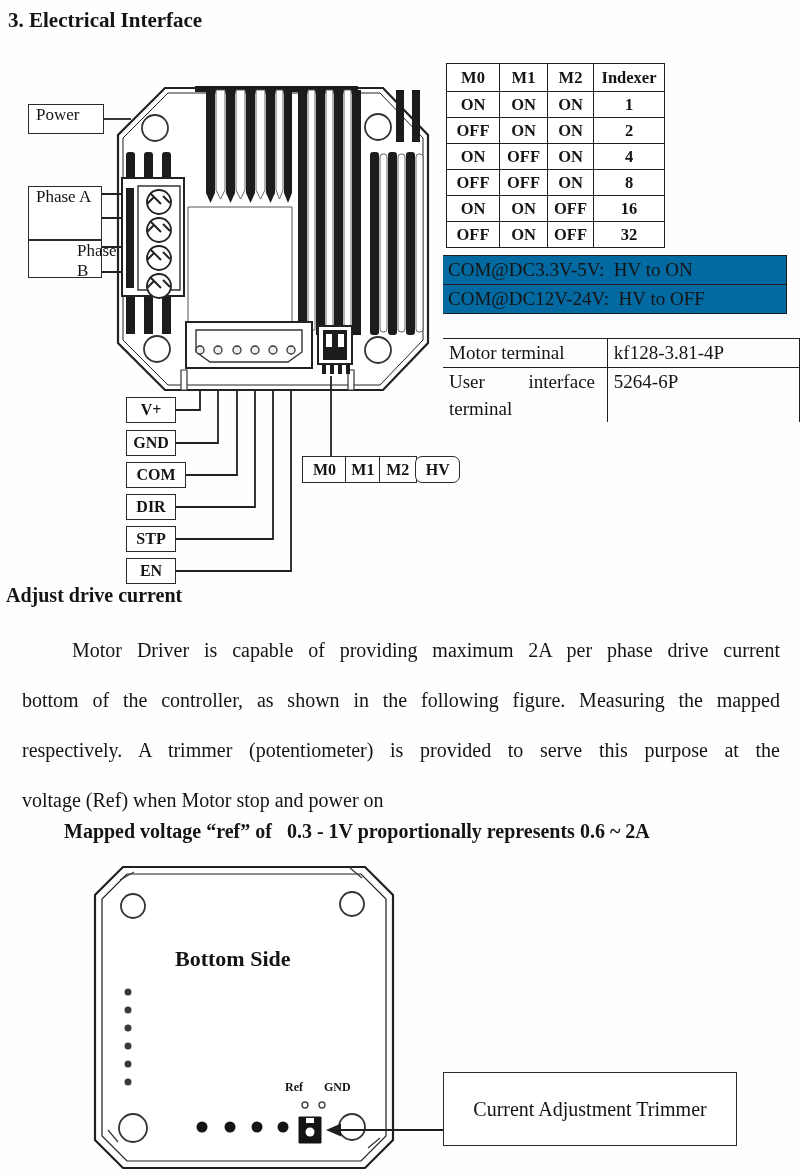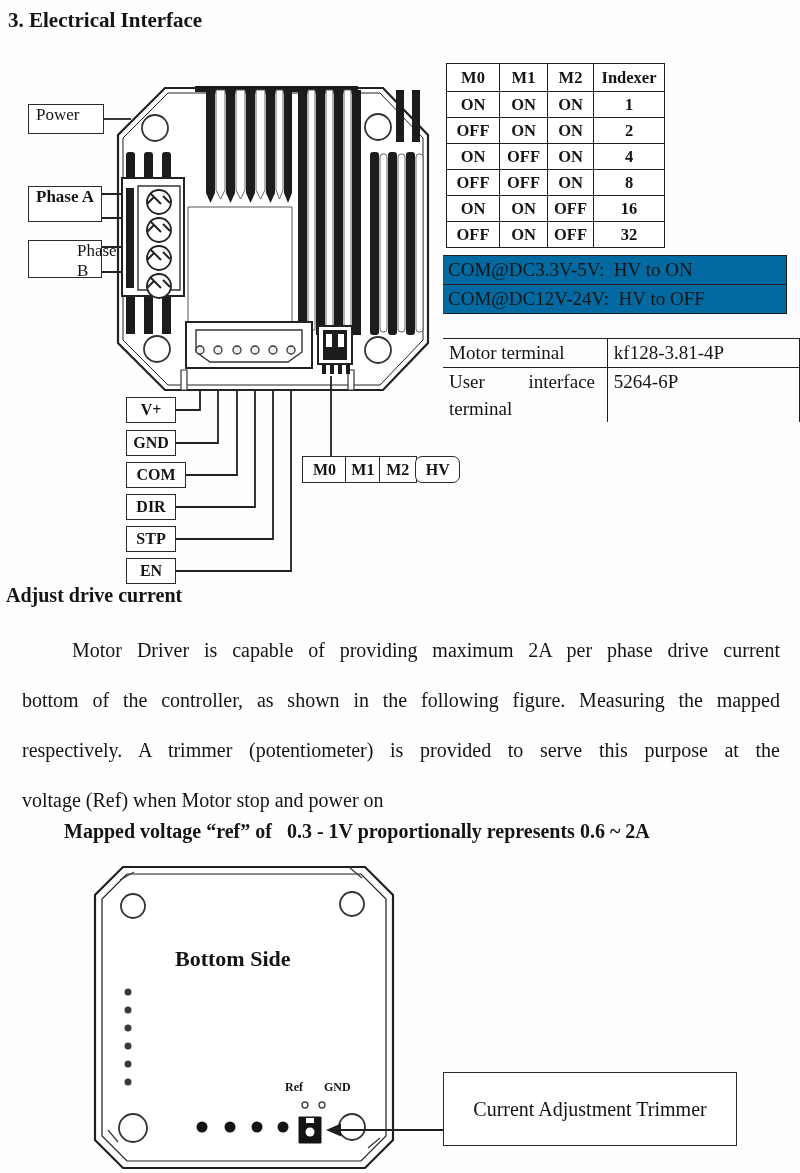--- a/index.html
+++ b/index.html
@@ -193,21 +193,21 @@
       <path d="M176,507 H255 V390"></path>
       <path d="M176,539 H273 V390"></path>
       <path d="M176,571 H291 V390"></path>
       <path d="M331,456 V376"></path>
     </g>
   </svg>
 
   <div class="abs callout" style="left:28px;top:104px;width:76px;height:30px;">
     <span>Power</span>
   </div>
-  <div class="abs callout" style="left:28px;top:186px;width:74px;height:36px;font-weight:bold;">
+  <div class="abs callout" style="left:28px;top:186px;width:74px;height:54px;">
     <span>Phase A</span>
   </div>
   <div class="abs callout" style="left:28px;top:240px;width:74px;height:38px;padding-left:48px;">
     <span>Phase B</span>
   </div>
 
   <div class="abs pinbox" style="left:126px;top:397px;width:50px;height:26px;">V+</div>
   <div class="abs pinbox" style="left:126px;top:430px;width:50px;height:26px;">GND</div>
   <div class="abs pinbox" style="left:126px;top:462px;width:60px;height:26px;">COM</div>
   <div class="abs pinbox" style="left:126px;top:494px;width:50px;height:26px;">DIR</div>

